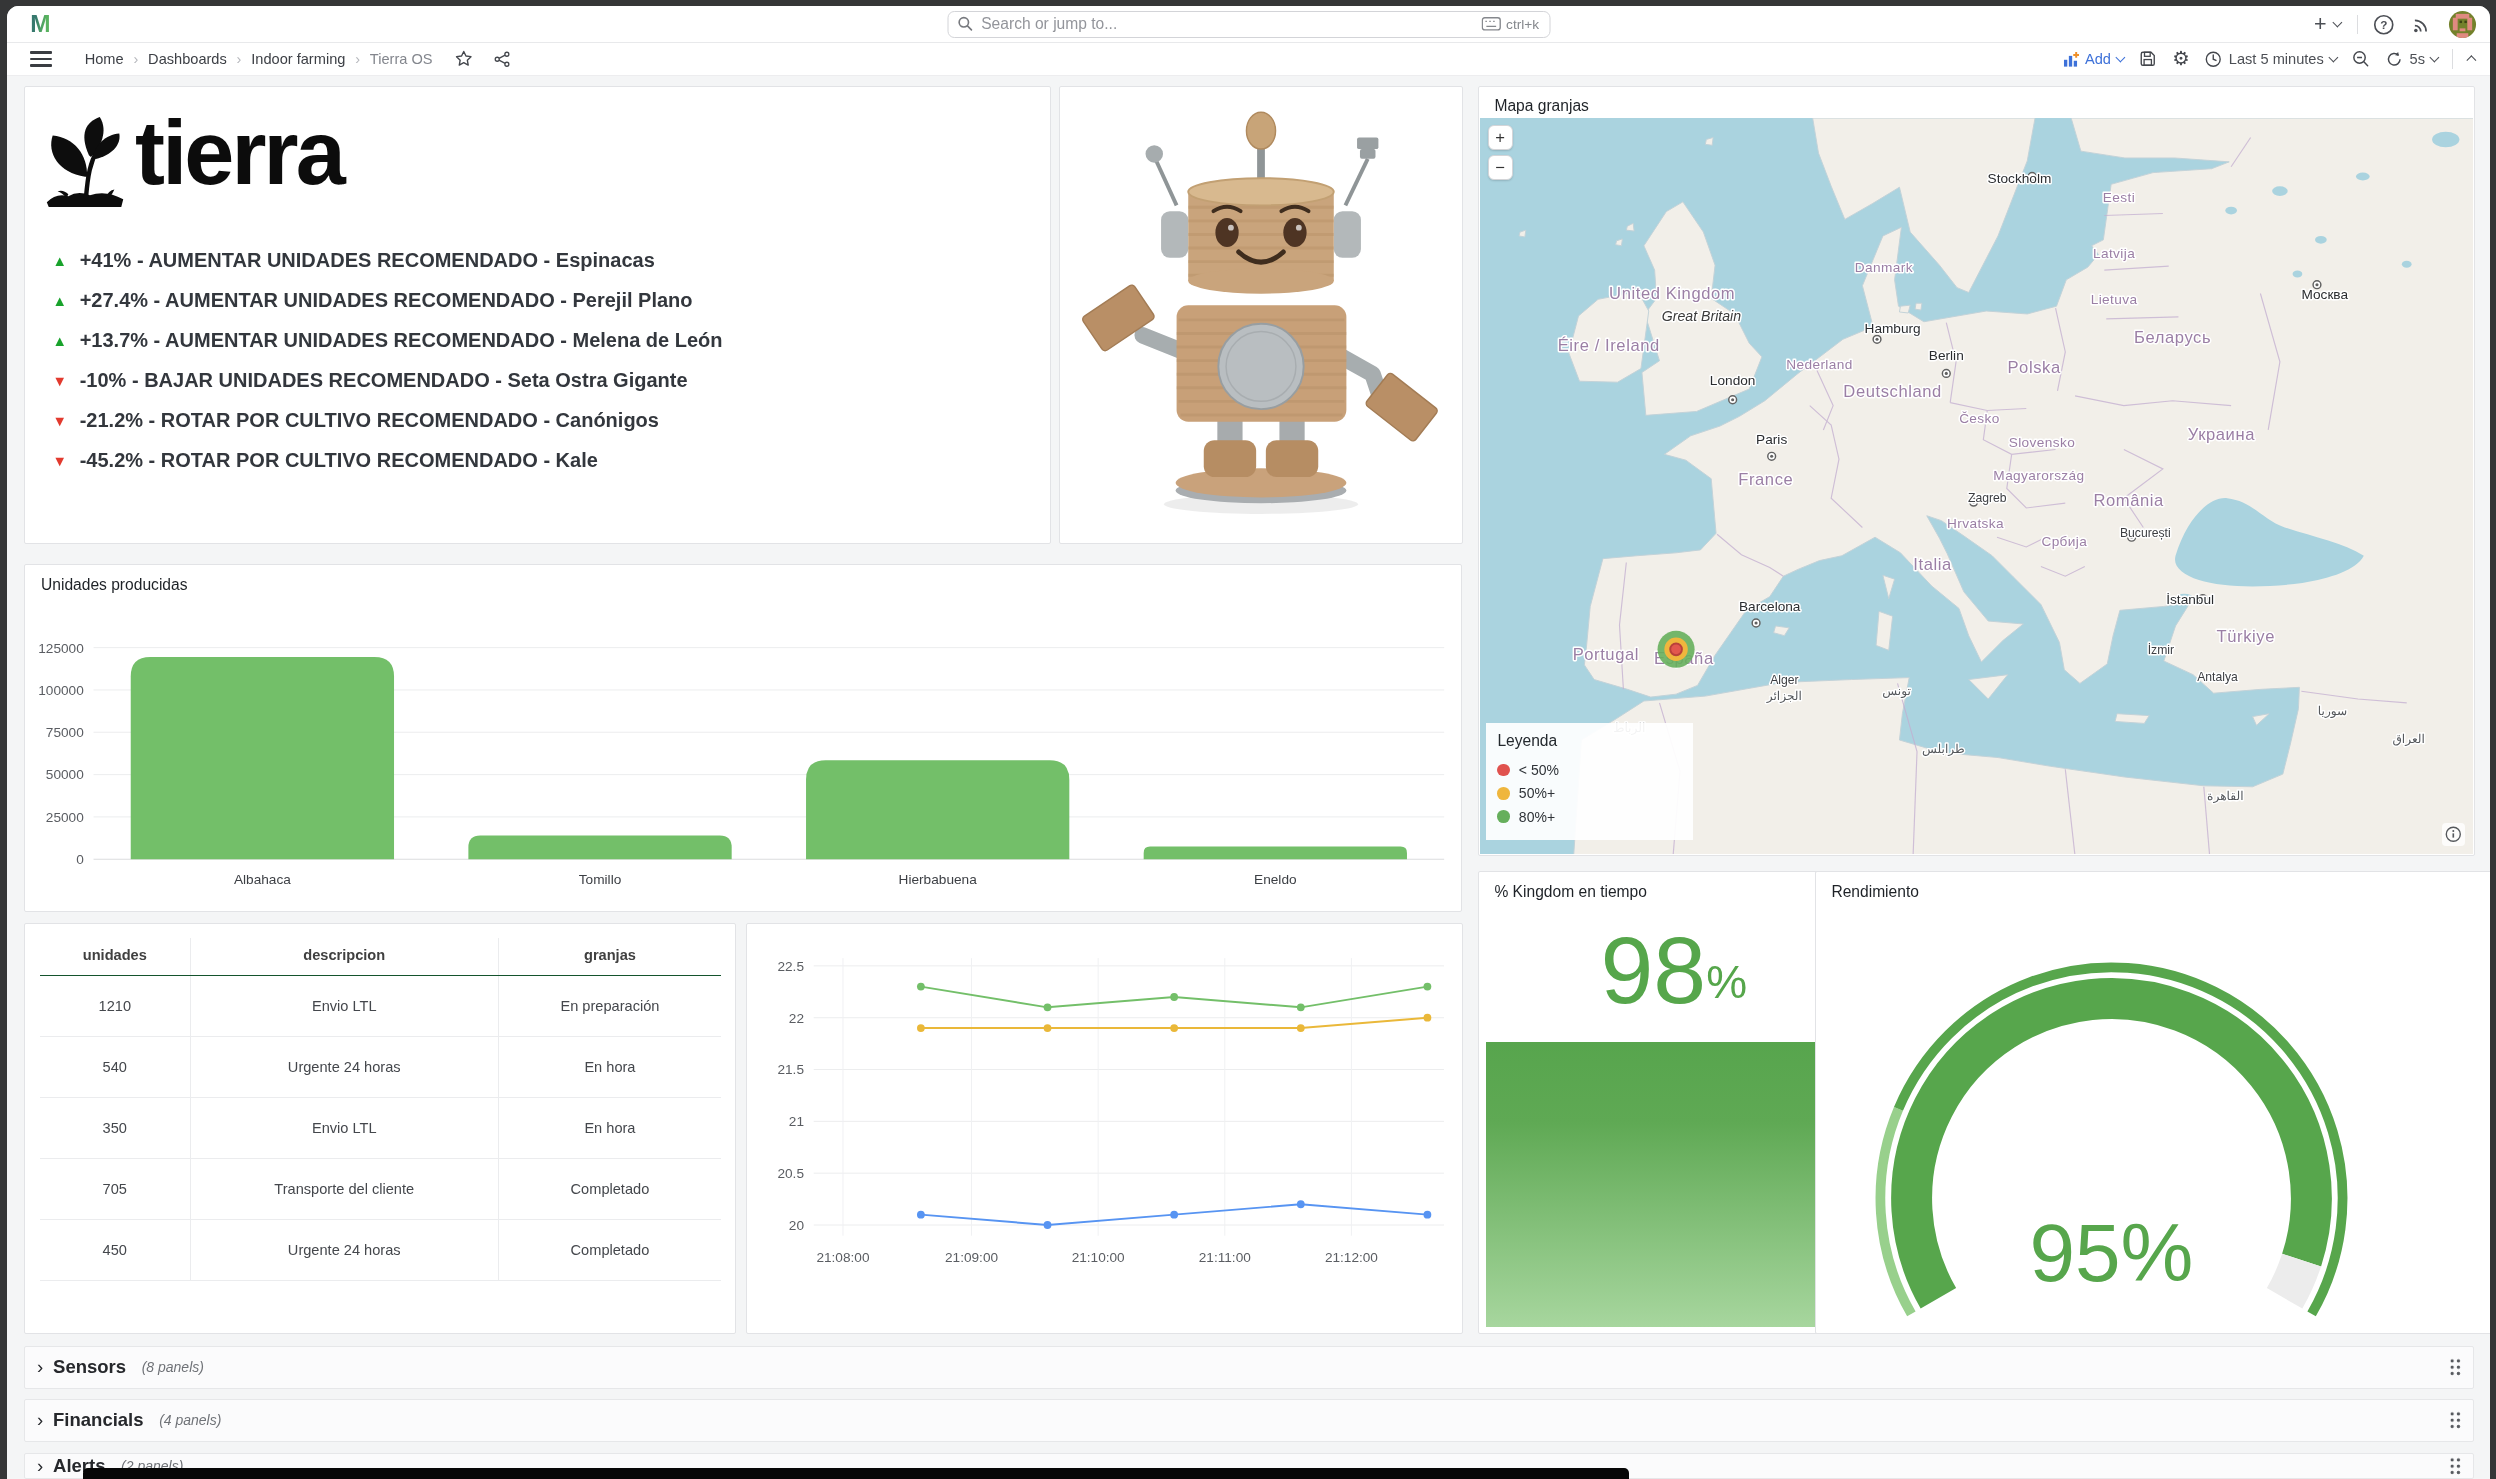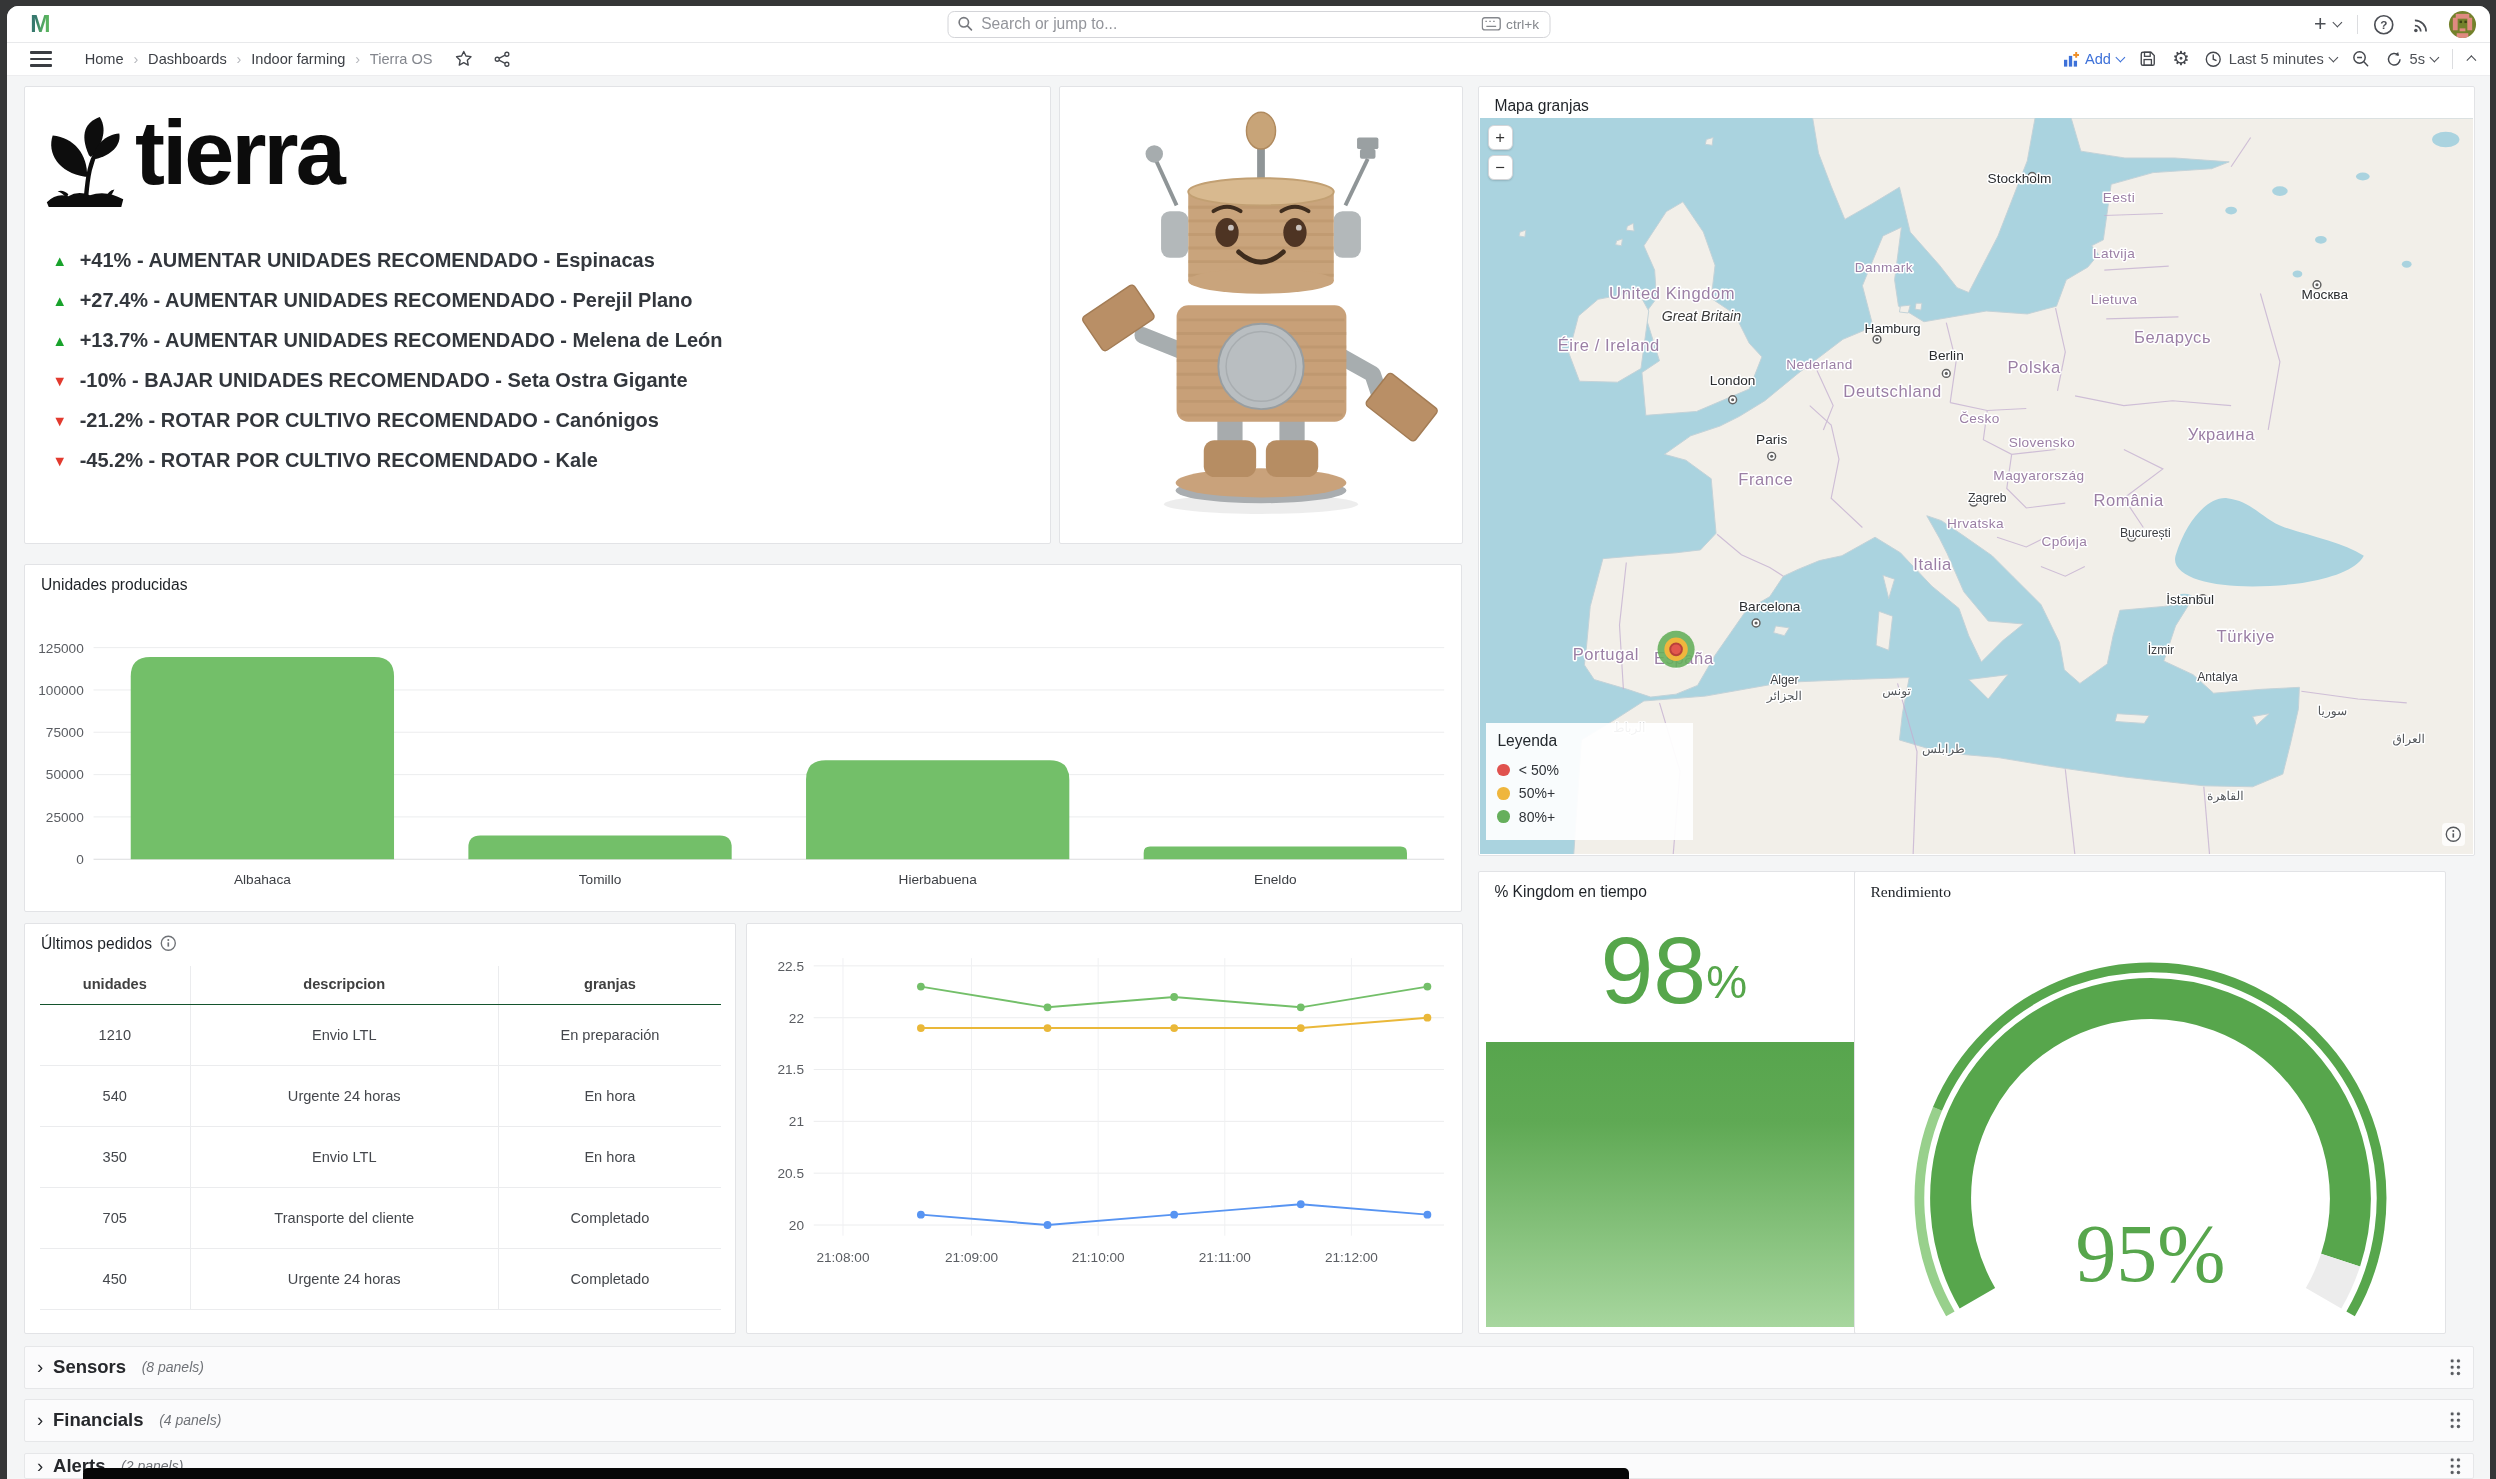--- a/index.html
+++ b/index.html
@@ -518,28 +518,20 @@
             <path d="M454.375 272 L454.375 259.848 Q454.375 247.696 466.527 247.696 L712.223 247.696 Q724.375 247.696 724.375 259.848 L724.375 272 Z" fill="#73BF69"></path>
             <text x="589.375" y="297" text-anchor="middle" fill="#3c3f44" font-size="14">Tomillo</text>
             <path d="M800.625 272 L800.625 190.444 Q800.625 170.444 820.625 170.444 L1050.625 170.444 Q1070.625 170.444 1070.625 190.444 L1070.625 272 Z" fill="#73BF69"></path>
             <text x="935.625" y="297" text-anchor="middle" fill="#3c3f44" font-size="14">Hierbabuena</text>
             <path d="M1146.875 272 L1146.875 265.49 Q1146.875 258.98 1153.385 258.98 L1410.365 258.98 Q1416.875 258.98 1416.875 265.49 L1416.875 272 Z" fill="#73BF69"></path>
             <text x="1281.875" y="297" text-anchor="middle" fill="#3c3f44" font-size="14">Eneldo</text>
           </svg>
     </div>
 
     <div class="panel" style="left:17.6px; top:847px; width:712px; height:411px;">
-      <div class="ptitle">
-        <span>Últimos pedidos</span>
-        <svg width="16.6" height="16.6" viewBox="0 0 18 18">
-          <circle cx="9" cy="9" r="7.6" fill="none" stroke="#6f7277" stroke-width="1.5"></circle>
-          <line x1="9" y1="8" x2="9" y2="12.6" stroke="#6f7277" stroke-width="1.8"></line>
-          <circle cx="9" cy="5.4" r="1.1" fill="#6f7277"></circle>
-        </svg>
-      </div>
       <table class="orders">
         <thead>
               <tr id="orders-head">
                 <th>unidades</th>
                 <th>descripcion</th>
                 <th>granjas</th>
               </tr>
             </thead>
         <tbody id="orders-body">
               <tr>
@@ -618,21 +610,21 @@
 
     <div class="panel" style="left:1471px; top:795px; width:392px; height:463px;">
       <div class="ptitle">% Kingdom en tiempo</div>
       <div class="stat-val">
         <span class="stat-num">98</span>
         <span class="stat-unit">%</span>
       </div>
       <div class="stat-fill"></div>
     </div>
 
-    <div class="panel" style="left:1847px; top:795px; width:592px; height:463px;font-family:Liberation Serif, serif;">
+    <div class="panel" style="left:1808px; top:795px; width:681px; height:463px;">
       <div class="ptitle">Rendimiento</div>
       <svg id="gauge-svg" width="590" height="429" viewBox="0 0 605 440" style="display:block">
             <path d="M 97.75197930308806 423.5 A 237 237 0 0 1 84.51843307352542 213.15880601085155" fill="none" stroke="#98D08C" stroke-width="10"></path>
             <path d="M 84.51843307352542 213.15880601085155 A 237 237 0 1 1 508.24802069691196 423.5" fill="none" stroke="#57A64C" stroke-width="10"></path>
             <path d="M 125.46479222419009 407.5 A 205 205 0 1 1 497.96658584050647 368.3484838468642" fill="none" stroke="#57A64C" stroke-width="42"></path>
             <path d="M 497.96658584050647 368.3484838468642 A 205 205 0 0 1 480.5352077758099 407.5" fill="none" stroke="#ECECEC" stroke-width="42"></path>
             <text x="303" y="390" text-anchor="middle" fill="#57A64C" font-size="84" font-weight="500">95%</text>
           </svg>
     </div>
 

